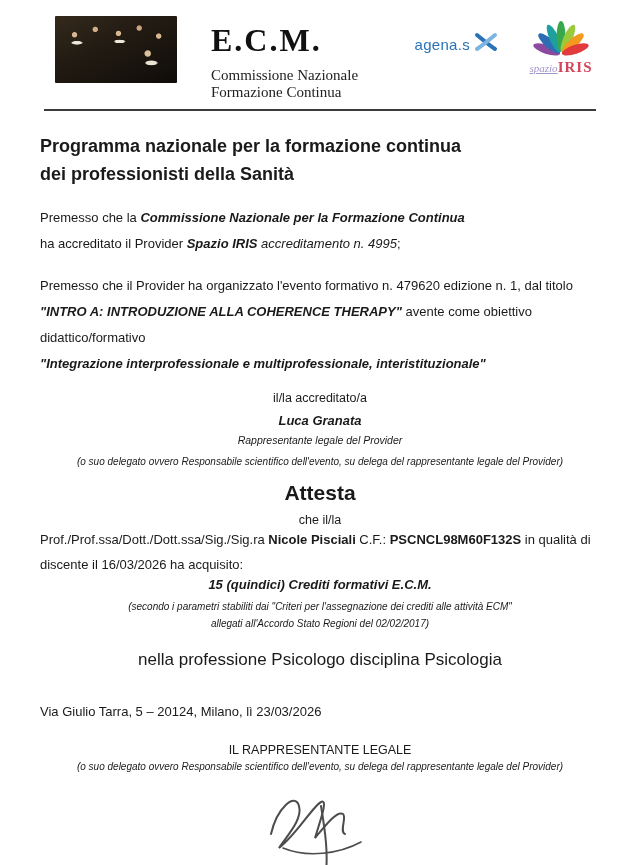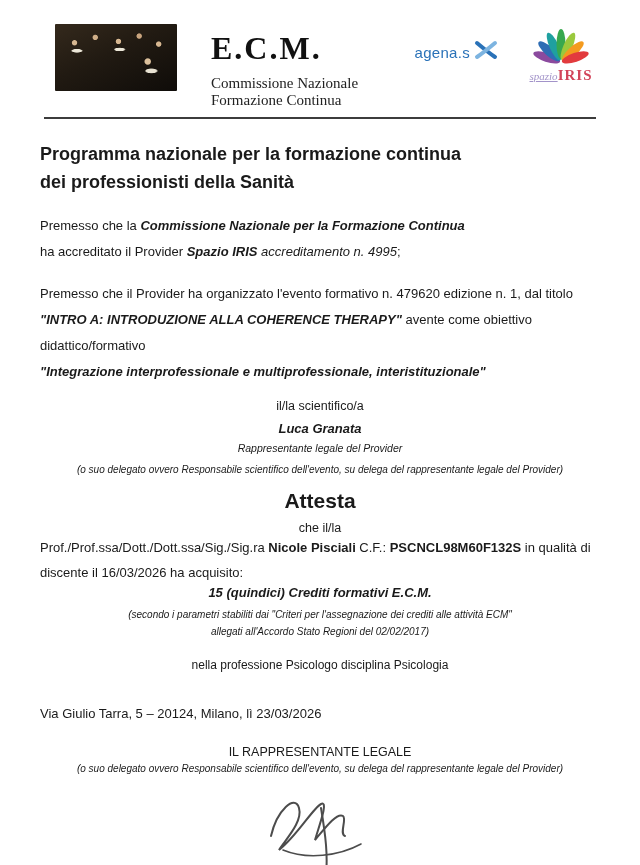--- a/index.html
+++ b/index.html
@@ -4,21 +4,21 @@
 <style>
   * { margin:0; padding:0; box-sizing:border-box; }
   html,body { background:#ffffff; }
   body { font-family:"Liberation Sans", sans-serif; color:#1a1a1a; }
   .page {
     width:640px; height:865px; margin:0 auto; background:#fff;
     display:flex; flex-direction:column; overflow:hidden; position:relative;
   }
 
   
-  .header { display:flex; align-items:flex-start; padding:24px 42px 0 55px; }
+  .header { display:flex; align-items:flex-start; padding:16px 42px 0 55px; }
   .painting {
     width:122px; height:67px; flex:0 0 auto; border-radius:1px;
     background:
       radial-gradient(circle 5px at 16% 28%, #d7b791 0 45%, transparent 62%),
       radial-gradient(circle 5px at 33% 20%, #cfae88 0 45%, transparent 62%),
       radial-gradient(circle 5px at 52% 26%, #d7b791 0 45%, transparent 62%),
       radial-gradient(circle 5px at 69% 18%, #c9a47e 0 45%, transparent 62%),
       radial-gradient(circle 5px at 85% 30%, #d7b791 0 45%, transparent 62%),
       radial-gradient(circle 6px at 76% 56%, #dcc09c 0 45%, transparent 62%),
       radial-gradient(ellipse 9px 3px at 18% 40%, #ece7d8 0 50%, transparent 68%),
@@ -53,21 +53,21 @@
   .center { text-align:center; }
   .sub-label { margin-top:14px; font-size:12.5px; }
   .sub-name { margin-top:8px; font-size:13px; font-weight:bold; font-style:italic; }
   .sub-role { margin-top:6px; font-size:10.5px; font-style:italic; }
   .small-note { margin:10px 30px 0; font-size:10px; font-style:italic; }
   .attesta { margin-top:14px; font-size:21px; font-weight:bold; }
   .che { margin-top:8px; font-size:12.5px; }
   .statement { margin:0 40px 0; font-size:13px; line-height:1.95; }
   .credits-main { font-size:13px; font-weight:bold; font-style:italic; }
   .credits-note { margin:6px 40px 0; font-size:10px; font-style:italic; line-height:1.7; }
-  .profession { margin-top:18px; font-size:12px; }
+  .profession { margin-top:18px; font-size:17px; }
   .place-date { margin:34px 40px 0; font-size:13px; }
   .rep-title { margin-top:24px; font-size:12.5px; }
   .rep-note { margin:4px 30px 0; font-size:10px; font-style:italic; }
   .signature-wrap { display:flex; justify-content:center; margin-top:6px; }
 </style>
 </head>
 <body>
 
 <div class="page">
 
@@ -117,21 +117,21 @@
   <p class="body-par">
     <span>Premesso che la </span><span class="bi">Commissione Nazionale per la Formazione Continua</span><br>
     <span>ha accreditato il Provider </span><span class="bi">Spazio IRIS</span><span class="i"> accreditamento n. 4995</span><span>;</span>
   </p>
 
   <p class="body-par">
     <span>Premesso che il Provider ha organizzato l'evento formativo n. 479620 edizione n. 1, dal titolo </span><span class="bi">"INTRO A: INTRODUZIONE ALLA COHERENCE THERAPY"</span><span> avente come obiettivo didattico/formativo</span><br>
     <span class="bi">"Integrazione interprofessionale e multiprofessionale, interistituzionale"</span>
   </p>
 
-  <div class="center sub-label">il/la scientifico/a</div>
+  <div class="center sub-label">il/la accreditato/a</div>
   <div class="center sub-name">Luca Granata</div>
   <div class="center sub-role">Rappresentante legale del Provider</div>
   <div class="center small-note">(o suo delegato ovvero Responsabile scientifico dell'evento, su delega del rappresentante legale del Provider)</div>
 
   <div class="center attesta">Attesta</div>
   <div class="center che">che il/la</div>
 
   <p class="statement">
     <span>Prof./Prof.ssa/Dott./Dott.ssa/Sig./Sig.ra </span><span class="b">Nicole Pisciali</span><span> C.F.: </span><span class="b">PSCNCL98M60F132S</span><span> in qualità di discente il 16/03/2026 ha acquisito:</span>
   </p>

